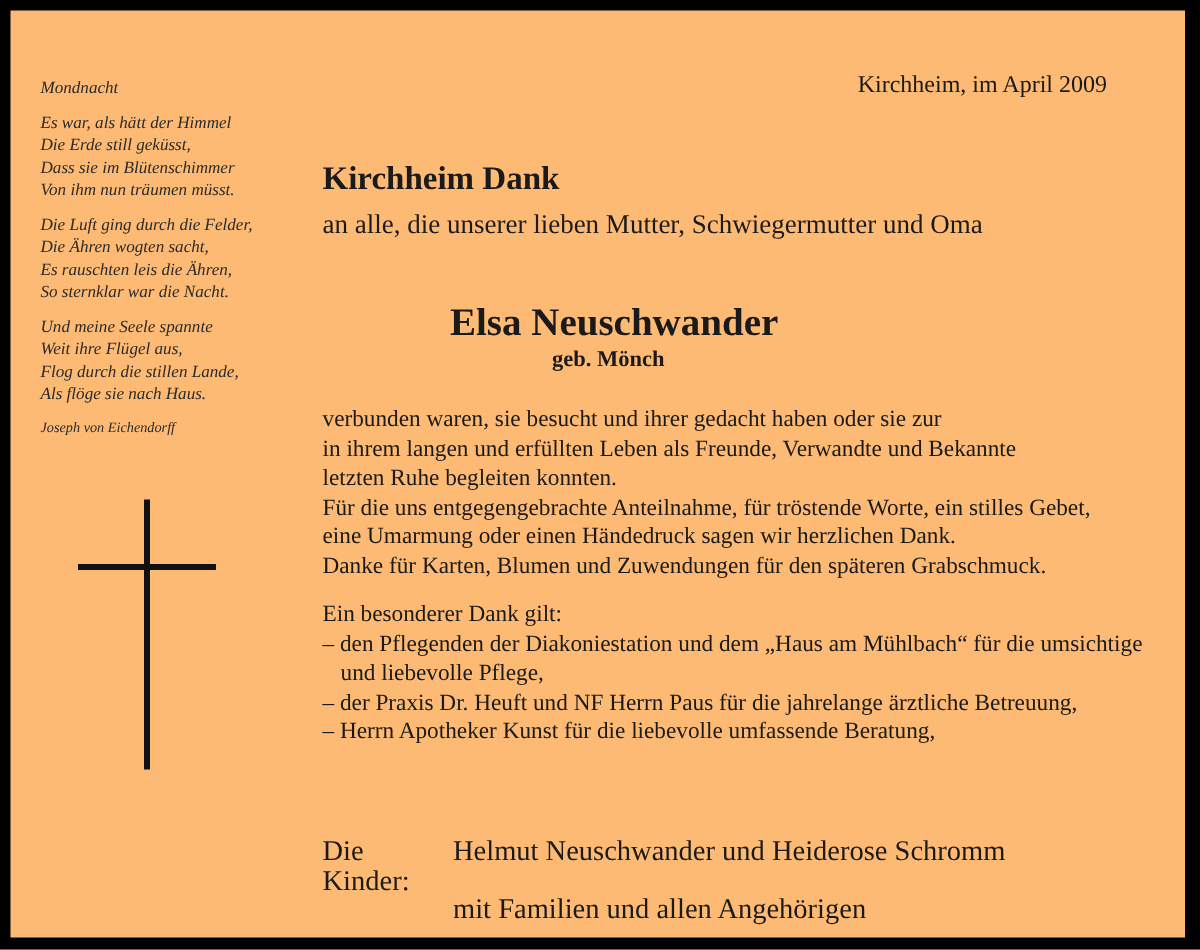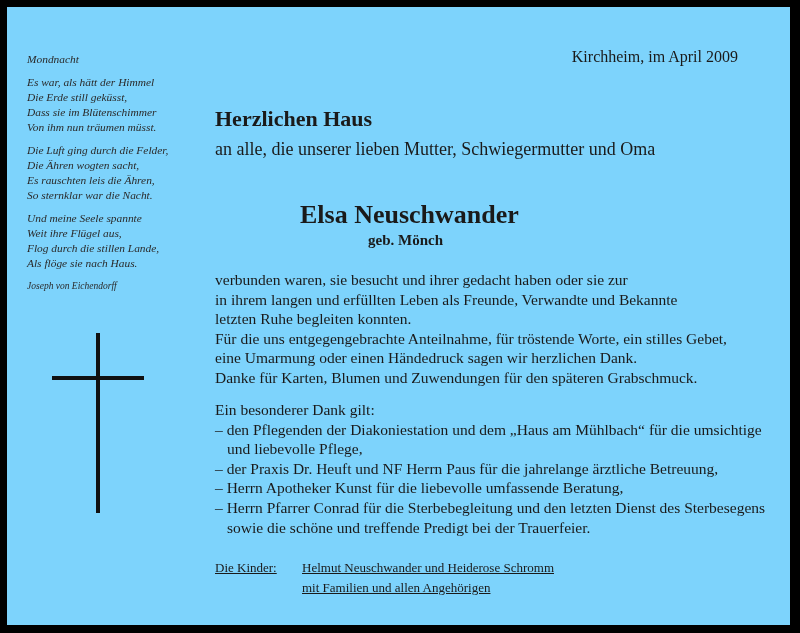--- a/index.html
+++ b/index.html
@@ -2,40 +2,40 @@
 <html><head>
 <meta charset="utf-8">
 <style>
   html, body { margin: 0; padding: 0; }
   body {
     width: 800px; height: 633px; background: #000; position: relative; overflow: hidden;
     font-family: "Liberation Serif", "DejaVu Serif", serif; color: #1a1a1a;
   }
   .page {
     position: absolute; left: 7px; top: 7px; width: 783px; height: 618px;
-    background: #7dd3fc;
+    background: #fdba74;
   }
   .poem {
     position: absolute; left: 20px; top: 45px; width: 170px;
     font-style: italic; font-size: 11.4px; line-height: 15px; color: #2a2a2a;
   }
   .poem .ptitle { margin-bottom: 8px; }
   .poem .stanza { margin-bottom: 8px; }
   .poem .author { font-size: 9.5px; margin-right: 8px; margin-top: 6px; }
   .cross-v { position: absolute; left: 89px; top: 326px; width: 4px; height: 180px; background: #111; }
   .cross-h { position: absolute; left: 45px; top: 369px; width: 92px; height: 4px; background: #111; }
   .date { position: absolute; right: 52px; top: 41px; font-size: 16px; }
   .title { position: absolute; left: 208px; top: 99px; font-size: 22px; font-weight: bold; }
   .intro { position: absolute; left: 208px; top: 132px; font-size: 18px; }
   .name { position: absolute; left: 293px; top: 193px; font-size: 26px; font-weight: bold; }
   .born { position: absolute; left: 361px; top: 225px; font-size: 15px; font-weight: bold; }
   .body { position: absolute; left: 208px; top: 263px; font-size: 15.5px; line-height: 19.5px; width: 570px; }
   .thanks { position: absolute; left: 208px; top: 393px; font-size: 15.5px; line-height: 19.6px; width: 570px; }
   .thanks .item { padding-left: 12px; text-indent: -12px; }
-  .kids { position: absolute; left: 208px; top: 551px; font-size: 13px; line-height: 19.5px; text-decoration: underline; }
+  .kids { position: absolute; left: 208px; top: 551px; font-size: 19px; line-height: 19.5px; }
   .kids .row { display: flex; }
   .kids .label { width: 87px; }
 </style>
 </head>
 <body>
 
 <div class="page">
 
   <div class="poem">
     <div class="ptitle">Mondnacht</div>
@@ -59,41 +59,40 @@
     </div>
     <div class="author">Joseph von Eichendorff</div>
   </div>
 
   <div>
     <div class="cross-v"></div>
     <div class="cross-h"></div>
   </div>
 
   <div class="date">Kirchheim, im April 2009</div>
-  <div class="title">Herzlichen Haus</div>
+  <div class="title">Kirchheim Dank</div>
   <div class="intro">an alle, die unserer lieben Mutter, Schwiegermutter und Oma</div>
 
   <div class="name">Elsa Neuschwander</div>
   <div class="born">geb. Mönch</div>
 
   <div class="body">
     <div>verbunden waren, sie besucht und ihrer gedacht haben oder sie zur</div>
     <div>in ihrem langen und erfüllten Leben als Freunde, Verwandte und Bekannte</div>
     <div>letzten Ruhe begleiten konnten.</div>
     <div>Für die uns entgegengebrachte Anteilnahme, für tröstende Worte, ein stilles Gebet,</div>
     <div>eine Umarmung oder einen Händedruck sagen wir herzlichen Dank.</div>
     <div>Danke für Karten, Blumen und Zuwendungen für den späteren Grabschmuck.</div>
   </div>
 
   <div class="thanks">
     <div>Ein besonderer Dank gilt:</div>
     <div class="item">– den Pflegenden der Diakoniestation und dem „Haus am Mühlbach“ für die umsichtige und liebevolle Pflege,</div>
     <div class="item">– der Praxis Dr. Heuft und NF Herrn Paus für die jahrelange ärztliche Betreuung,</div>
     <div class="item">– Herrn Apotheker Kunst für die liebevolle umfassende Beratung,</div>
-    <div class="item">– Herrn Pfarrer Conrad für die Sterbebegleitung und den letzten Dienst des Sterbesegens sowie die schöne und treffende Predigt bei der Trauerfeier.</div>
   </div>
 
   <div class="kids">
     <div class="row">
       <span class="label">Die Kinder:</span>
       <span>Helmut Neuschwander und Heiderose Schromm</span>
     </div>
     <div class="row">
       <span class="label"></span>
       <span>mit Familien und allen Angehörigen</span>

